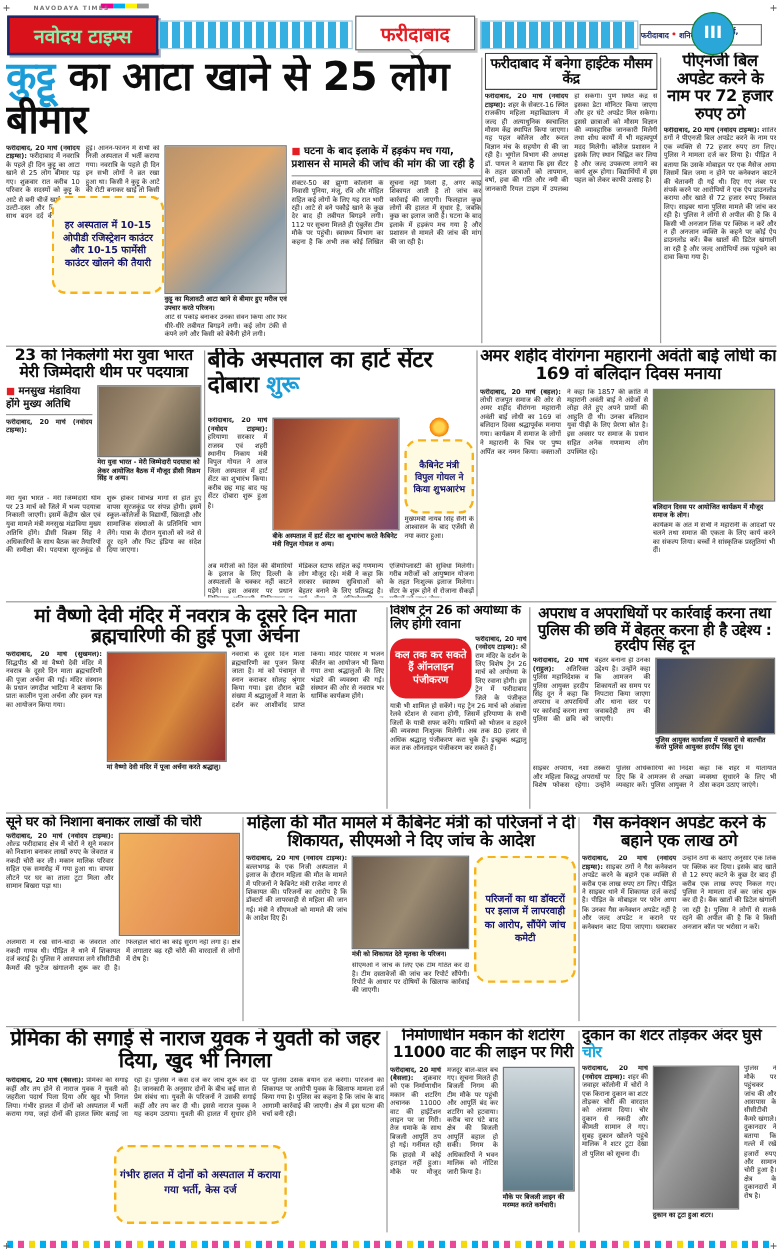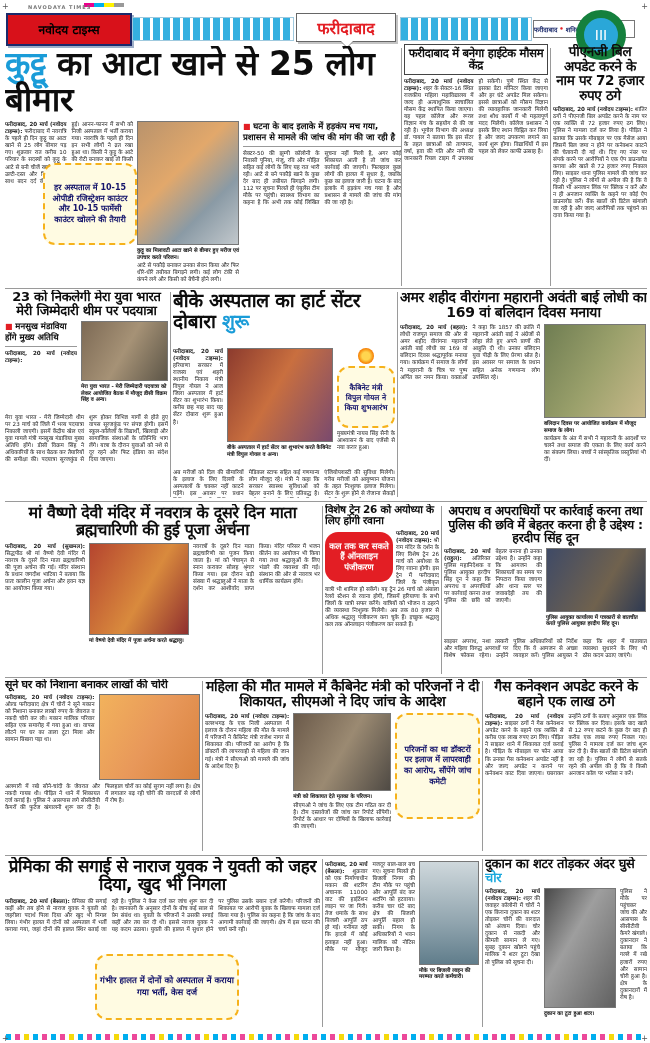--- a/index.html
+++ b/index.html
@@ -2,33 +2,33 @@
 <html lang="hi"><head>
 <meta charset="utf-8">
 <style>
   html,body{margin:0;padding:0;background:#fff;}
   .page{position:relative;width:650px;height:1043px;background:#fff;overflow:hidden;
         font-family:"DejaVu Sans",sans-serif;color:#111;}
   
   .mh-brand-small{position:absolute;left:28px;top:4px;font-size:5px;color:#777;letter-spacing:1px;font-weight:bold;}
   .mh-logo{position:absolute;left:6px;top:13px;width:122px;height:29px;background:#d8111a;
            border:2px solid #1b2a6b;box-shadow:2px 2px 0 #9fb0c9;display:flex;align-items:center;justify-content:center;
-           color:#000000;font-weight:bold;font-size:12px;}
+           color:#86efac;font-weight:bold;font-size:16px;}
   .mh-stripes{position:absolute;top:17px;height:22px;background:repeating-linear-gradient(90deg,#35b0e0 0 7px,#fff 7px 10px);border:1px solid #9fc9de;}
   .s1{left:132px;width:160px;} .s2{left:400px;width:130px;}
   .mh-city{position:absolute;left:296px;top:13px;width:98px;height:27px;background:#fff;border:1px solid #666;
            box-shadow:2px 2px 0 #c4c4c4;display:flex;align-items:center;justify-content:center;
            color:#e31e24;font-weight:bold;font-size:16px;}
   .mh-city:after{content:"";position:absolute;left:44px;bottom:-6px;border:6px solid transparent;border-top-color:#fff;border-bottom:0;
            filter:drop-shadow(0 1px 0 #888);}
   .mh-date{position:absolute;left:533px;top:20px;width:100px;height:16px;background:#fff;border:1px solid #777;
            display:flex;align-items:center;justify-content:center;gap:2px;font-size:6.5px;font-weight:bold;color:#1b2a6b;}
   .mh-date .b{color:#e31e24;font-size:7px;}
   .mh-page{position:absolute;left:576px;top:10px;width:34px;height:34px;border-radius:50%;background:#2aa7d8;
-           border:8px solid #15803d;color:#fff;font-weight:normal;font-size:14px;display:flex;align-items:center;justify-content:center;}
+           border:1px solid #15803d;color:#fff;font-weight:bold;font-size:14px;display:flex;align-items:center;justify-content:center;}
   .regline{position:absolute;left:84px;top:3px;width:40px;height:4px;
            background:linear-gradient(90deg,#ec008c 0 10px,#00aeef 10px 20px,#fff200 20px 30px,#999 30px 40px);}
   .cross{position:absolute;font-size:8px;color:#555;}
   
   .article{position:absolute;overflow:hidden;}
   .hl{font-weight:bold;color:#0d0d0d;line-height:1.08;letter-spacing:-0.3px;}
   .accent{color:#1a9cd8;}
   .cyanaccent{color:#19a8dd;}
   .body{font-size:5.6px;line-height:1.26;text-align:justify;color:#222;overflow:hidden;}
   .dl{font-weight:bold;}
@@ -251,20 +251,21 @@
     <div style="position:relative;margin-top:4px;height:122px;">
       <div class="body cols3" style="height:122px;">
         <span class="dl">फरीदाबाद, 20 मार्च (बैसला):</span>
         <span>प्रेमिका की सगाई कहीं और तय होने से नाराज युवक ने युवती को जहरीला पदार्थ पिला दिया और खुद भी निगल लिया। गंभीर हालत में दोनों को अस्पताल में भर्ती कराया गया, जहां दोनों की हालत स्थिर बताई जा रही है। पुलिस ने केस दर्ज कर जांच शुरू कर दी है। जानकारी के अनुसार दोनों के बीच कई साल से प्रेम संबंध था। युवती के परिजनों ने उसकी सगाई कहीं और तय कर दी थी। इससे नाराज युवक ने यह कदम उठाया। युवती की हालत में सुधार होने पर पुलिस उसके बयान दर्ज करेगी। परिजनों की शिकायत पर आरोपी युवक के खिलाफ मामला दर्ज किया गया है। पुलिस का कहना है कि जांच के बाद आगामी कार्रवाई की जाएगी। क्षेत्र में इस घटना की चर्चा बनी रही।</span>
       </div>
       <div class="ybox" style="position:absolute;left:90px;top:56px;width:134px;height:56px;font-size:8.5px;line-height:1.35;">गंभीर हालत में दोनों को अस्पताल में कराया गया भर्ती, केस दर्ज</div>
     </div>
   </div>
 
   <div class="article" style="left:325px;top:857px;width:155px;height:172px;">
+    <div class="hl" style="font-size:13px;text-align:center;">निर्माणाधीन मकान की शटरिंग 11000 वाट की लाइन पर गिरी</div>
     <div class="row" style="margin-top:4px;height:130px;">
       <div class="body cols2" style="width:90px;height:130px;">
         <span class="dl">फरीदाबाद, 20 मार्च (बैसला):</span>
         <span>शुक्रवार को एक निर्माणाधीन मकान की शटरिंग अचानक 11000 वाट की हाईटेंशन लाइन पर जा गिरी। तेज धमाके के साथ बिजली आपूर्ति ठप हो गई। गनीमत रही कि हादसे में कोई हताहत नहीं हुआ। मौके पर मौजूद मजदूर बाल-बाल बच गए। सूचना मिलते ही बिजली निगम की टीम मौके पर पहुंची और आपूर्ति बंद कर शटरिंग को हटवाया। करीब चार घंटे बाद क्षेत्र की बिजली आपूर्ति बहाल हो सकी। निगम के अधिकारियों ने भवन मालिक को नोटिस जारी किया है।</span>
       </div>
       <div style="width:60px;">
         <div class="photo" style="width:58px;height:102px;background:linear-gradient(180deg,#cfd8dc,#90a4ae 60%,#607d8b);"></div>
         <div class="caption">मौके पर बिजली लाइन की मरम्मत करते कर्मचारी।</div>
       </div>
     </div>

